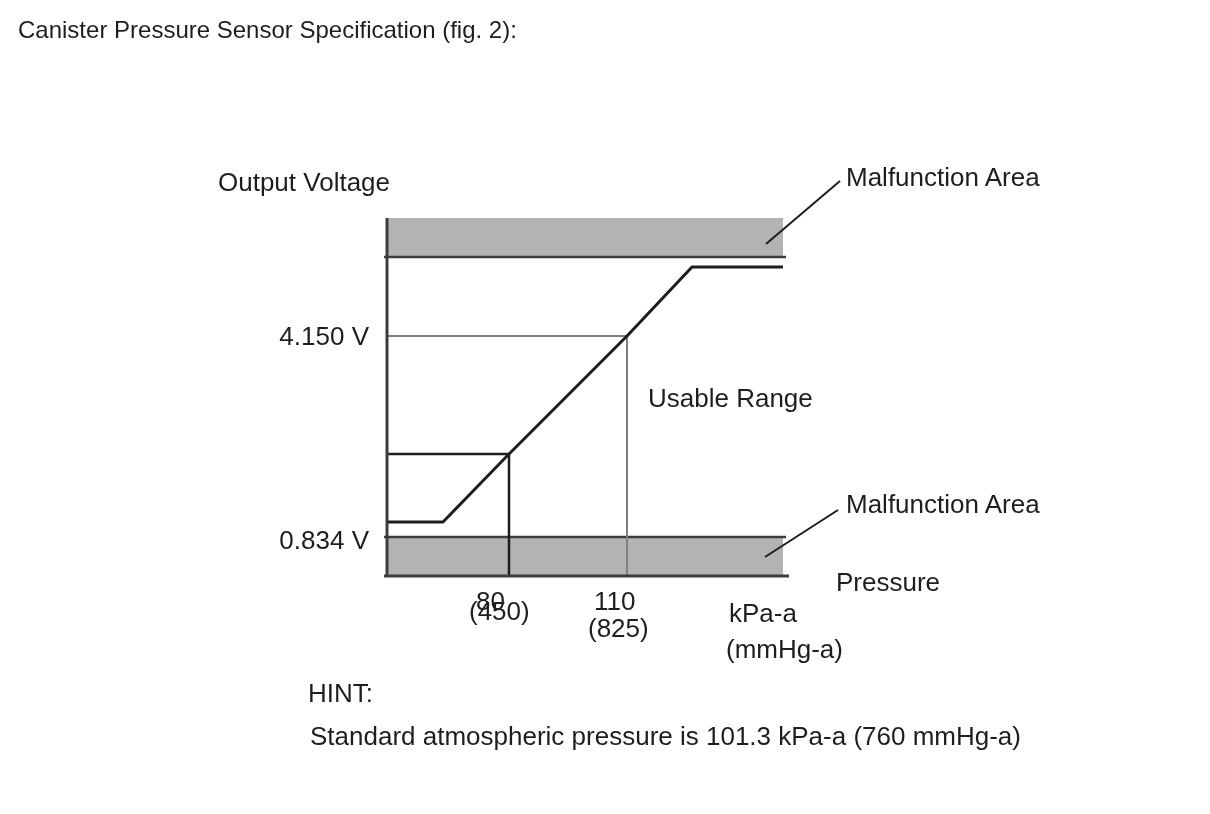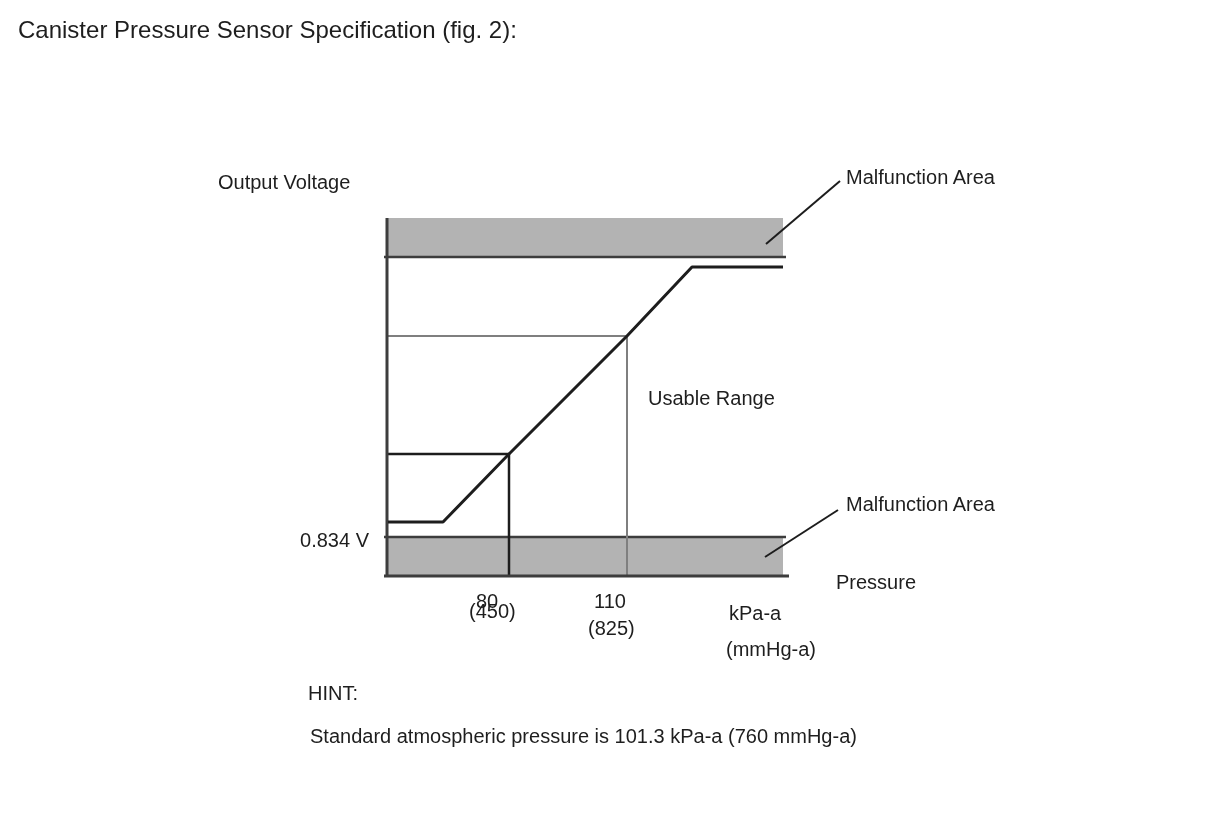--- a/index.html
+++ b/index.html
@@ -16,21 +16,21 @@
     color: #1e1e1e;
     overflow: hidden;
   }
   .chart-svg {
     position: absolute;
     left: 0;
     top: 0;
   }
   .label {
     position: absolute;
-    font-size: 20px;
+    font-size: 26px;
     line-height: 26px;
     white-space: nowrap;
   }
   .title {
     position: absolute;
     left: 18px;
     top: 16px;
     font-size: 24px;
     line-height: 28px;
     white-space: nowrap;
@@ -66,20 +66,21 @@
 
     <polyline points="388,522 443,522 509,454 627,336 692,267 783,267" fill="none" stroke-width="3" stroke-linejoin="round" stroke="#1d1d1d"></polyline>
 
     <line x1="840" y1="181" x2="766" y2="244" stroke-width="2" stroke="#1d1d1d"></line>
     <line x1="838" y1="510" x2="765" y2="557" stroke-width="2" stroke="#1d1d1d"></line>
   </svg>
 
   <div class="label" style="left:218px; top:169px;">Output Voltage</div>
   <div class="label" style="left:836px; top:569px;">Pressure</div>
 
+  <div class="label ytick" style="top:323px;">4.150 V</div>
   <div class="label ytick" style="top:527px;">0.834 V</div>
 
   <div class="label" style="left:476px; top:588px;">80</div>
   <div class="label" style="left:469px; top:598px;">(450)</div>
   <div class="label" style="left:594px; top:588px;">110</div>
   <div class="label" style="left:588px; top:615px;">(825)</div>
   <div class="label" style="left:729px; top:588px;margin-top:12px;">kPa-a</div>
   <div class="label" style="left:726px; top:636px;">(mmHg-a)</div>
 
   <div class="label" style="left:846px; top:164px;">Malfunction Area</div>

